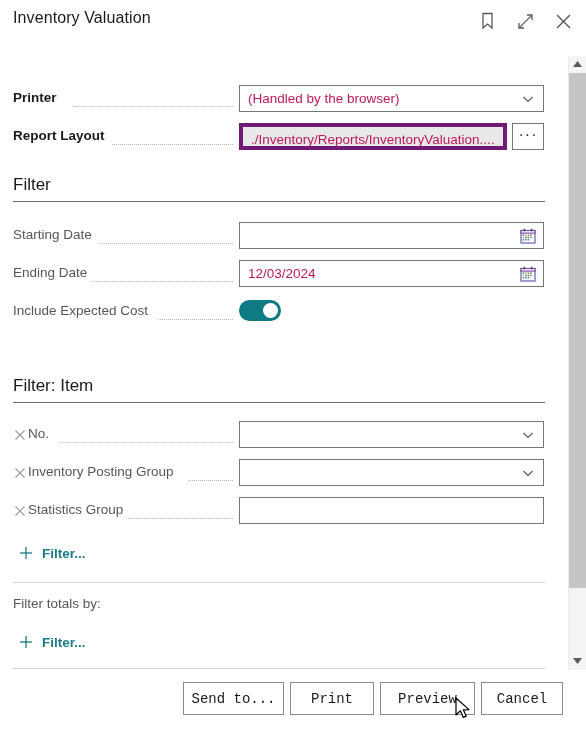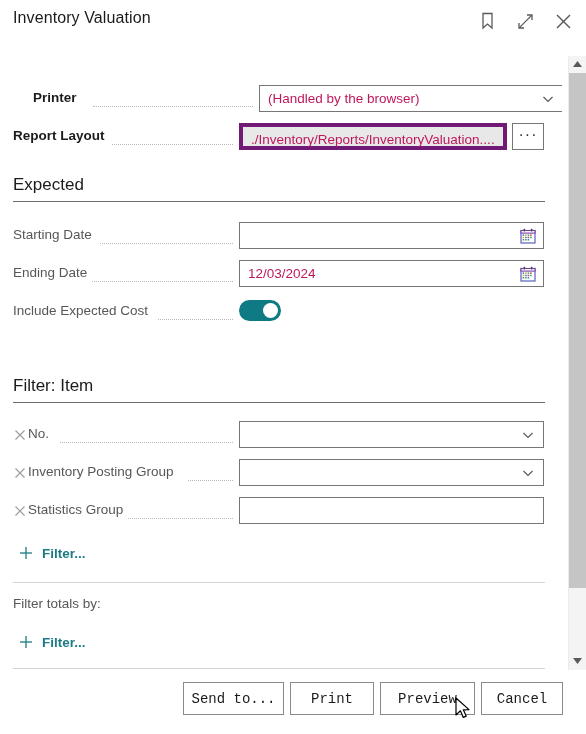--- a/index.html
+++ b/index.html
@@ -292,21 +292,21 @@
         <svg width="17" height="17" viewBox="0 0 17 17" fill="none" stroke="currentColor" stroke-width="1.4">
           <path d="M2 2 L15 15"></path>
           <path d="M15 2 L2 15"></path>
         </svg>
       </div>
     </div>
   </div>
 
   <div class="content">
 
-    <div class="row" style="top:35px;margin-left:20px;">
+    <div class="row" style="top:35px;">
       <div class="lbl lbl-strong">Printer</div>
       <div class="leader" style="left:73px; width:160px;"></div>
       <div class="field">
         <div class="field-val">(Handled by the browser)</div>
         <div class="chev">
           <svg width="14" height="14" viewBox="0 0 14 14" fill="none" stroke="currentColor" stroke-width="1.2">
             <path d="M2.5 5 L7 9.5 L11.5 5"></path>
           </svg>
         </div>
       </div>
@@ -315,21 +315,21 @@
     <div class="row" style="top:73px;">
       <div class="lbl lbl-strong">Report Layout</div>
       <div class="leader" style="left:112px; width:121px;"></div>
       <div class="field-flat">
         <div class="field-val">./Inventory/Reports/InventoryValuation....</div>
       </div>
       <div class="ellipsis-btn">···</div>
     </div>
 
     <div class="section" style="top:127px;">
-      <div class="section-title">Expected</div>
+      <div class="section-title">Filter</div>
       <div class="section-rule"></div>
     </div>
 
     <div class="row" style="top:172px;">
       <div class="lbl lbl-normal">Starting Date</div>
       <div class="leader" style="left:100px; width:133px;"></div>
       <div class="field">
         <div class="field-val"></div>
         <div class="cal">
           <svg width="16" height="16" viewBox="0 0 16 16">

